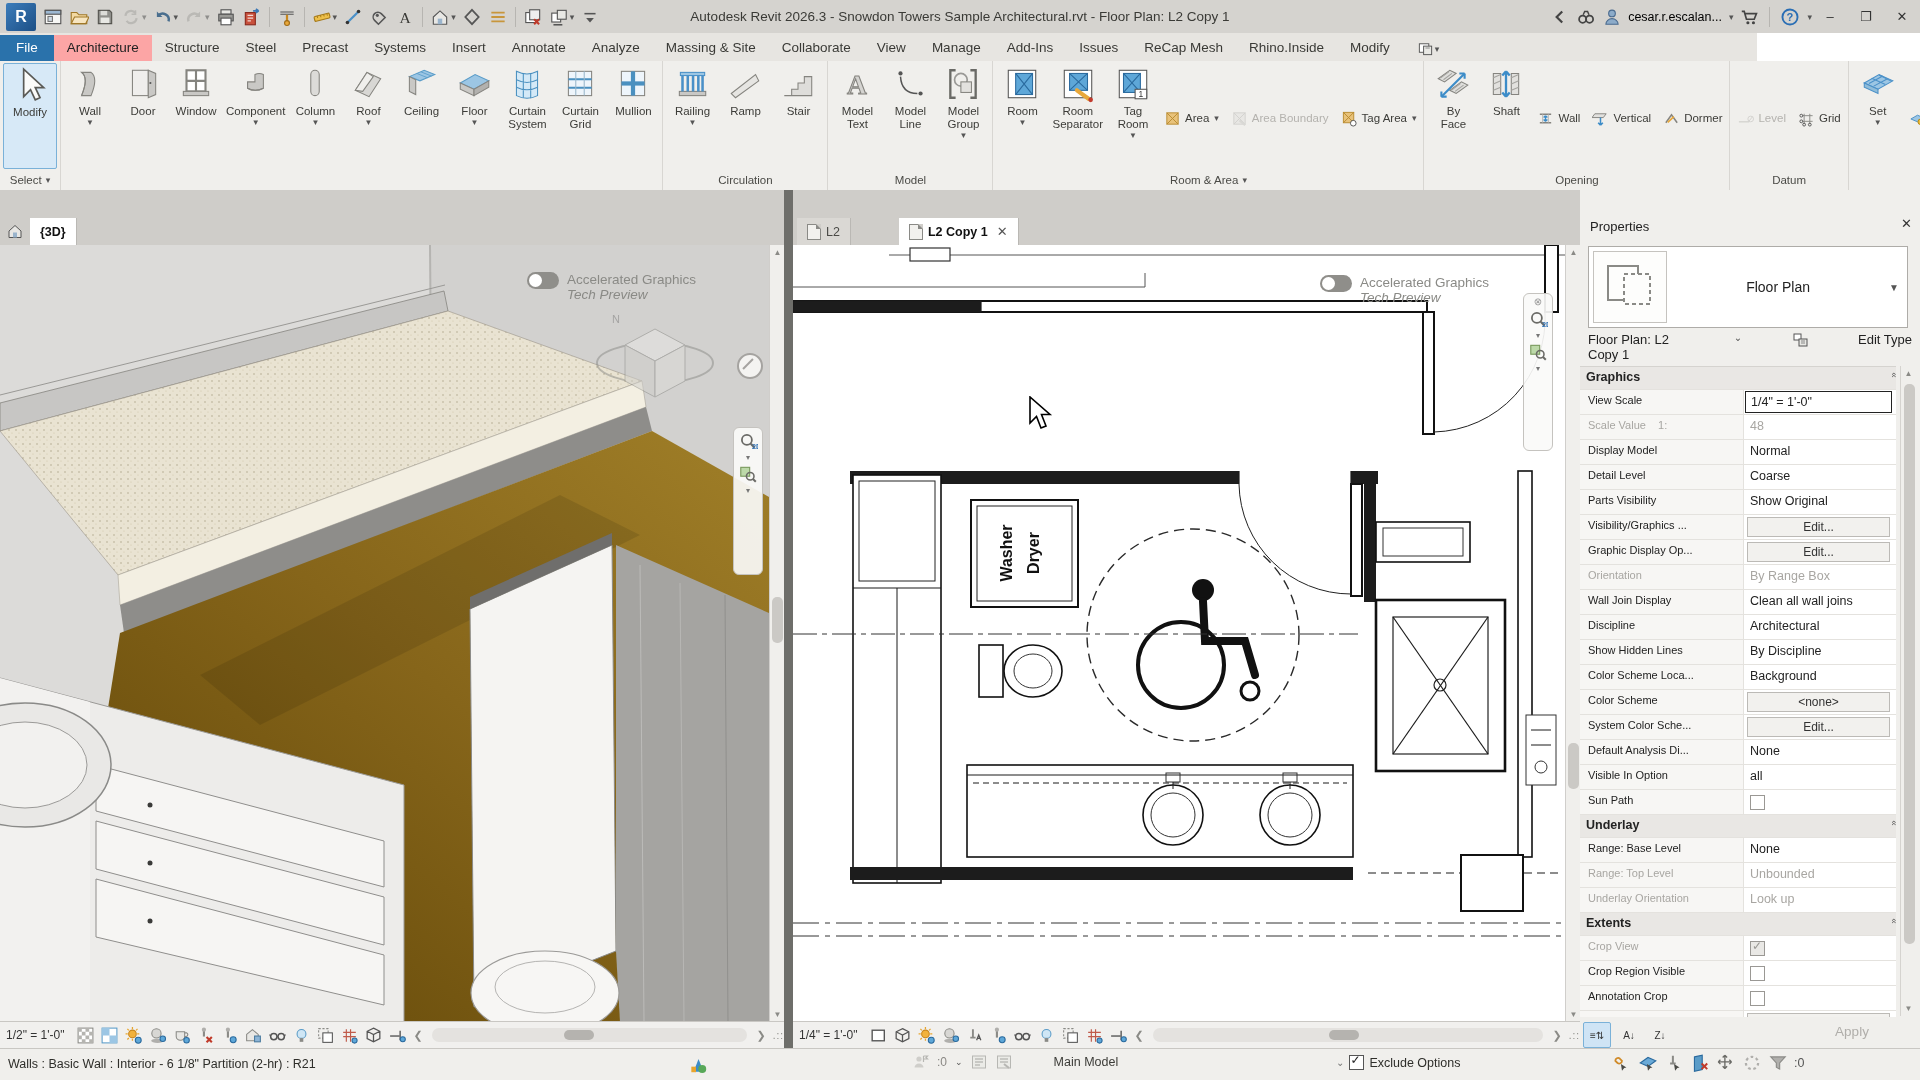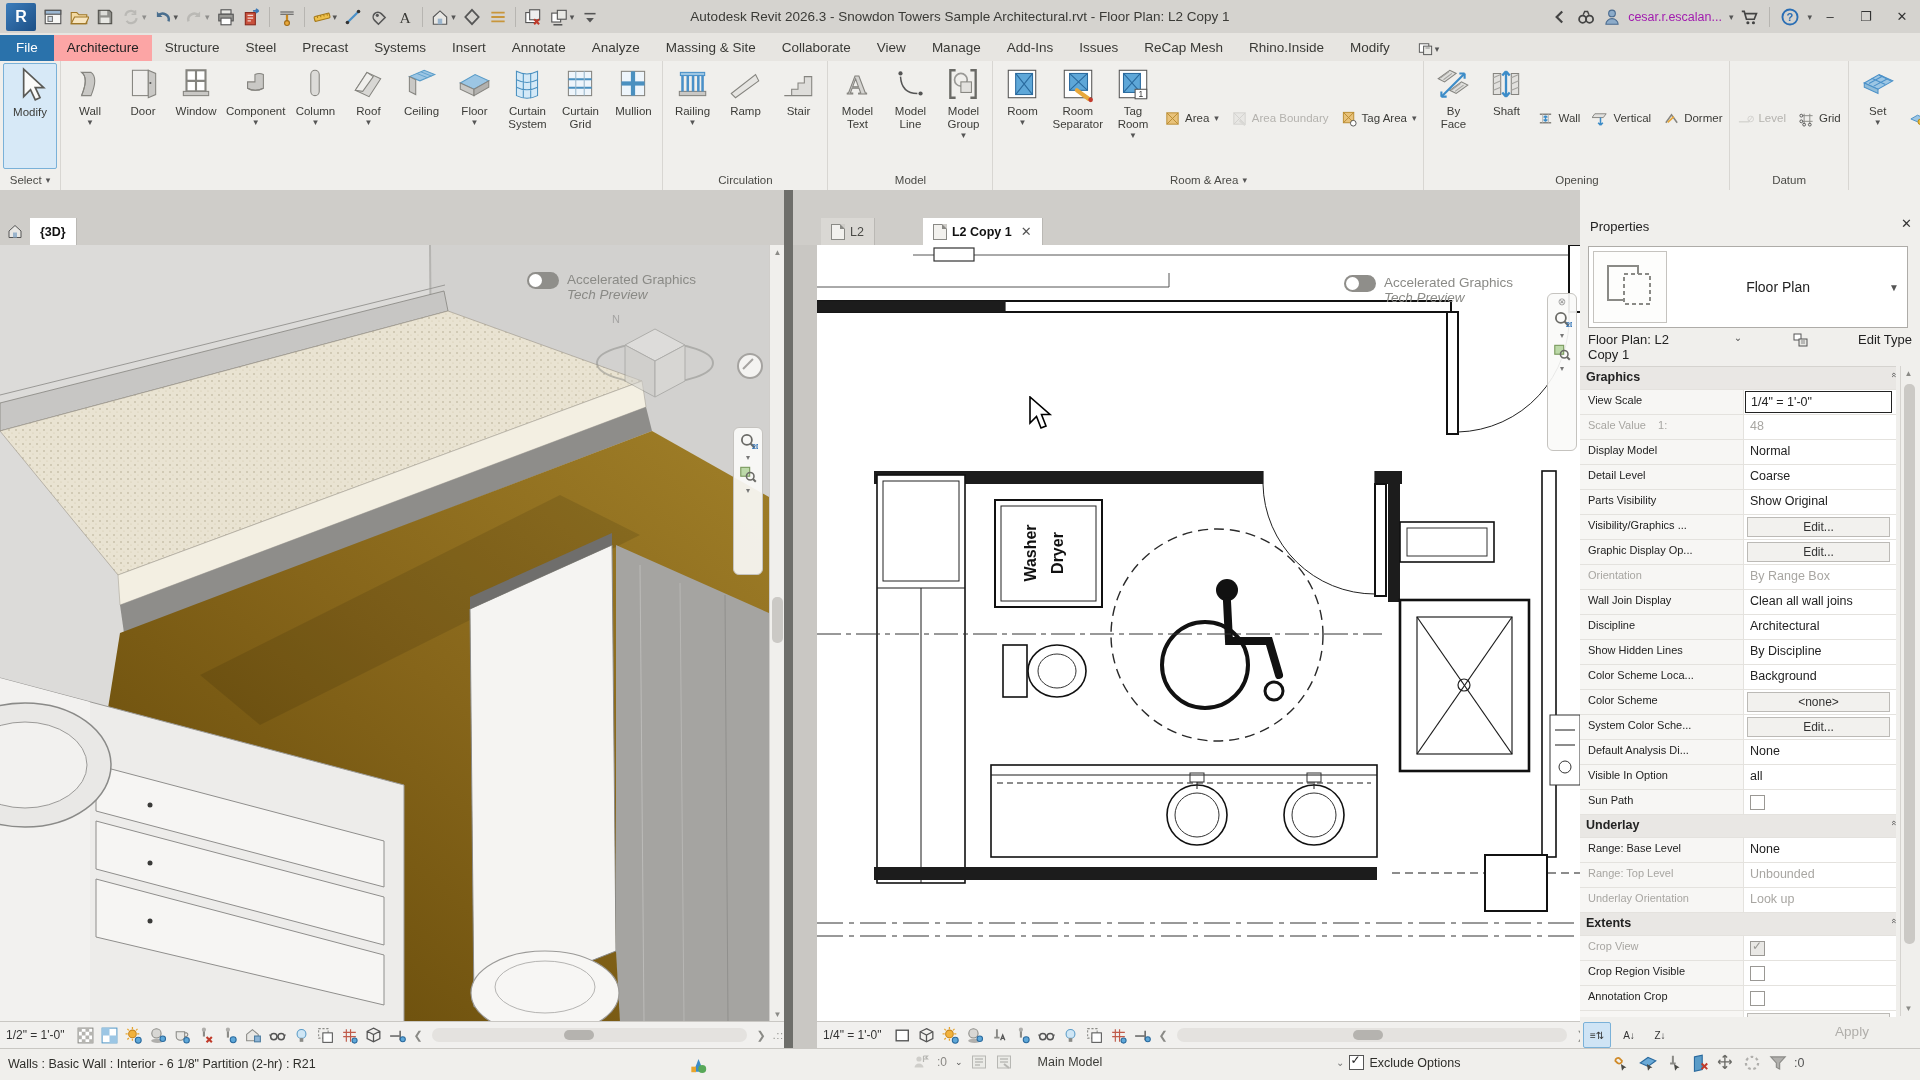--- a/index.html
+++ b/index.html
@@ -10,25 +10,25 @@
   #qat{display:flex;align-items:center;height:100%;padding-left:2px;}
   .qbtn{display:flex;align-items:center;height:26px;padding:0 3px;}
   .qbtn .ico{width:20px;height:20px;}
   .qdiv{width:1px;height:20px;background:#b7b5b1;margin:0 4px;}
   .dd{font-size:9px;color:#555;margin-left:1px;}
   #rlogo{width:30px;height:28px;background:linear-gradient(135deg,#3d7dbb,#1c4f86);color:#fff;font-weight:bold;
          display:flex;align-items:center;justify-content:center;font-size:16px;border-radius:2px;margin:0 4px 0 4px;}
   #title{position:absolute;left:0;right:0;text-align:center;font-size:13.5px;color:#3a3a36;pointer-events:none;}
   #title-right{position:absolute;right:108px;top:0;height:33px;display:flex;align-items:center;gap:6px;}
   #title-right .ico{width:20px;height:20px;}
-  #username{font-size:12.5px;color:#a21caf;}
+  #username{font-size:12.5px;color:#000000;}
   #win-controls{position:absolute;right:0;top:0;height:33px;display:flex;}
   .winbtn{width:36px;height:33px;display:flex;align-items:center;justify-content:center;font-size:13px;color:#333;}
   
-  #tabrow{position:absolute;left:0;top:33px;width:1920px;height:28px;background:#e7e5e1;display:flex;align-items:flex-end;}
+  #tabrow{position:absolute;left:0;top:33px;width:1757px;height:28px;background:#e7e5e1;display:flex;align-items:flex-end;}
   .rtab{padding:5px 13px 6px 13px;font-size:13.5px;color:#3a3a36;white-space:nowrap;}
   .rtab.file{background:#2a72ab;color:#fff;padding:5px 16px 6px 16px;}
   .rtab.active{background:#fca5a5;color:#222;}
   #ribbon-opts{display:flex;align-items:center;margin-left:14px;padding-bottom:4px;}
   #ribbon-opts .ico{width:17px;height:17px;}
   
   #ribbon{position:absolute;left:0;top:61px;width:1920px;height:129px;background:#f0efec;border-bottom:1px solid #c9c7c3;display:flex;}
   .panel{display:flex;flex-direction:column;border-right:1px solid #d8d6d2;height:100%;}
   .pbtns{flex:1;display:flex;align-items:stretch;padding:2px 3px 0 3px;gap:1px;}
   .plabel{height:21px;text-align:center;font-size:11.5px;color:#4a4a46;display:flex;align-items:center;justify-content:center;gap:3px;padding:0 6px;}
@@ -39,21 +39,21 @@
   .rbtn.active{background:#d7e9f7;border:1px solid #7ab1d8;border-radius:2px;}
   .stack{display:flex;flex-direction:row;justify-content:flex-start;padding-top:4px;gap:4px;}
   .sbtn{display:flex;align-items:center;gap:4px;font-size:11.5px;color:#3c3c38;padding:1px 4px;white-space:nowrap;}
   .sbtn .sico{width:17px;height:17px;flex:0 0 auto;}
   .sbtn.disabled{color:#b4b2ae;}
   .sbtn.disabled .sico{opacity:.38;}
   
   #workspace{position:absolute;left:0;top:190px;width:1920px;height:858px;background:#c9c7c3;}
   .view{position:absolute;top:0;height:858px;padding-left:48px;}
   #leftview{left:0;width:784px;}
-  #rightview{left:793px;width:787px;margin-left:24px;}
+  #rightview{left:793px;width:787px;}
   #split{position:absolute;left:784px;top:0;width:9px;height:858px;background:#6e6e6a;}
   .tabstrip{position:absolute;left:0;top:0;right:0;height:55px;background:#cfcdc9;}
   .vtabs{position:absolute;left:0;bottom:0;height:27px;display:flex;align-items:flex-end;}
   .vtab{height:27px;display:flex;align-items:center;gap:5px;padding:0 10px;background:#dad8d4;color:#4a4a46;font-size:12.5px;border-right:1px solid #bab8b4;}
   .vtab.active{background:#fff;color:#111;font-weight:bold;}
   .vtab .tx{font-size:13px;color:#555;font-weight:normal;margin-left:4px;}
   .docico{width:12px;height:14px;background:#f2f1ee;border:1px solid #8a8a86;position:relative;}
   .docico:before{content:"";position:absolute;right:-1px;top:-1px;border-style:solid;border-width:0 5px 5px 0;border-color:transparent #cfcdc9 #8a8a86 transparent;}
   .homeico{position:absolute;left:6px;bottom:5px;width:18px;height:18px;}
   .strip-chev{position:absolute;right:6px;bottom:6px;font-size:11px;color:#555;}
@@ -122,21 +122,21 @@
   .sortbtn{width:26px;height:24px;display:flex;align-items:center;justify-content:center;font-size:10px;color:#333;}
   .sortbtn.on{background:#cfe4f5;border:1px solid #7ab1d8;border-radius:2px;}
   #applybtn{position:absolute;right:28px;top:834px;width:80px;height:22px;text-align:center;font-size:13.5px;color:#b0aeaa;}
   
   #statusbar{position:absolute;left:0;top:1048px;width:1920px;height:32px;background:#f0efec;border-top:1px solid #c9c7c3;}
   #sel-text{position:absolute;left:8px;top:8px;font-size:12.5px;color:#2e2e2a;}
   #st-sync{position:absolute;left:688px;top:6px;width:20px;height:20px;}
   #st-mid{position:absolute;left:912px;top:4px;display:flex;align-items:center;gap:7px;color:#9a9894;}
   #st-mid .ico{width:18px;height:18px;opacity:.55;}
   #st-mid .cnt{font-size:12px;color:#8a8884;}
-  #main-model{font-size:12.5px;color:#3c3c38;margin-left:18px;}
+  #main-model{font-size:12.5px;color:#3c3c38;margin-left:34px;}
   #st-right{position:absolute;left:1336px;top:6px;display:flex;align-items:center;gap:5px;}
   #excl-chk{width:13px;height:13px;border:1px solid #555;background:#fff;position:relative;}
   #excl-chk:before{content:"✓";position:absolute;left:0px;top:-3px;font-size:12px;color:#222;}
   #st-tools{position:absolute;left:1612px;top:4px;display:flex;align-items:center;gap:6px;}
   #st-tools .ico{width:20px;height:20px;}
   .ico svg,.bico svg,.sico svg,.vcico svg,.timg svg,.etico svg{display:block;width:100%;height:100%;}
   #cursor{position:absolute;left:1028px;top:396px;width:26px;height:36px;z-index:60;pointer-events:none;}
 </style>
 </head>
 <body>

